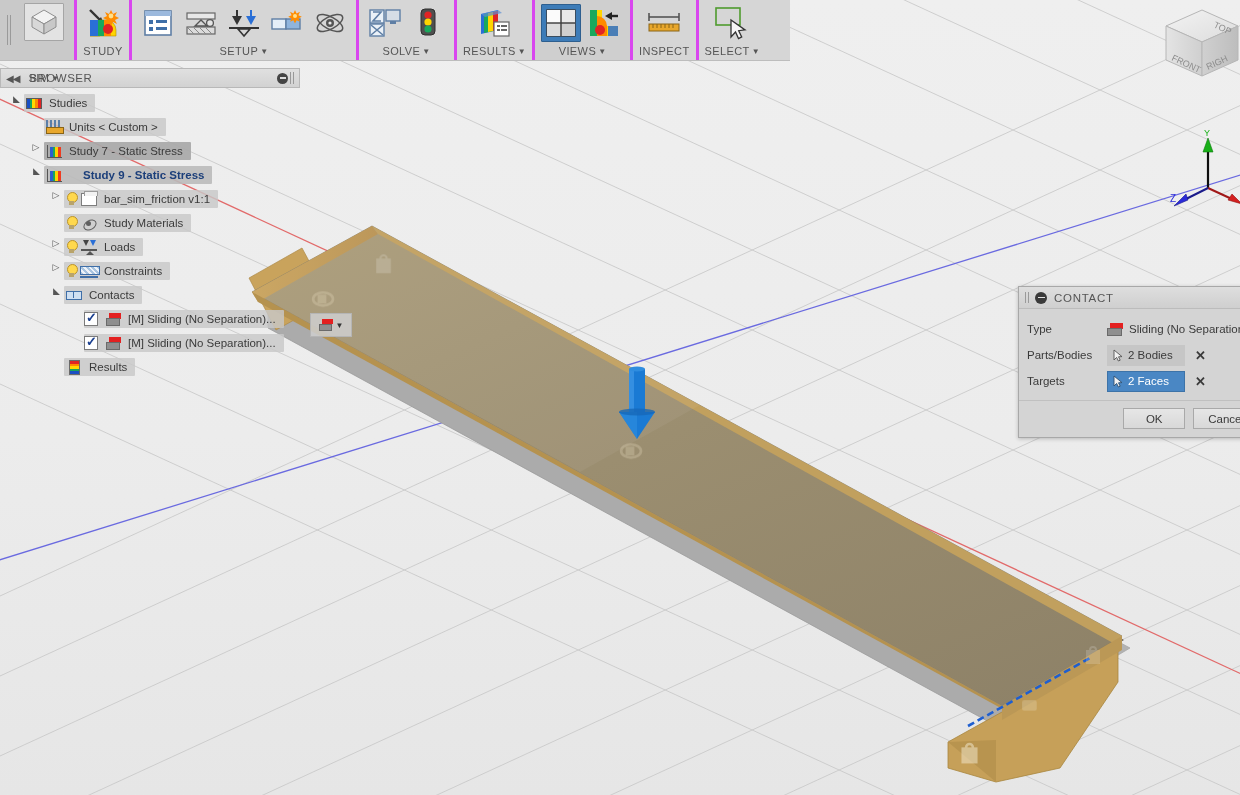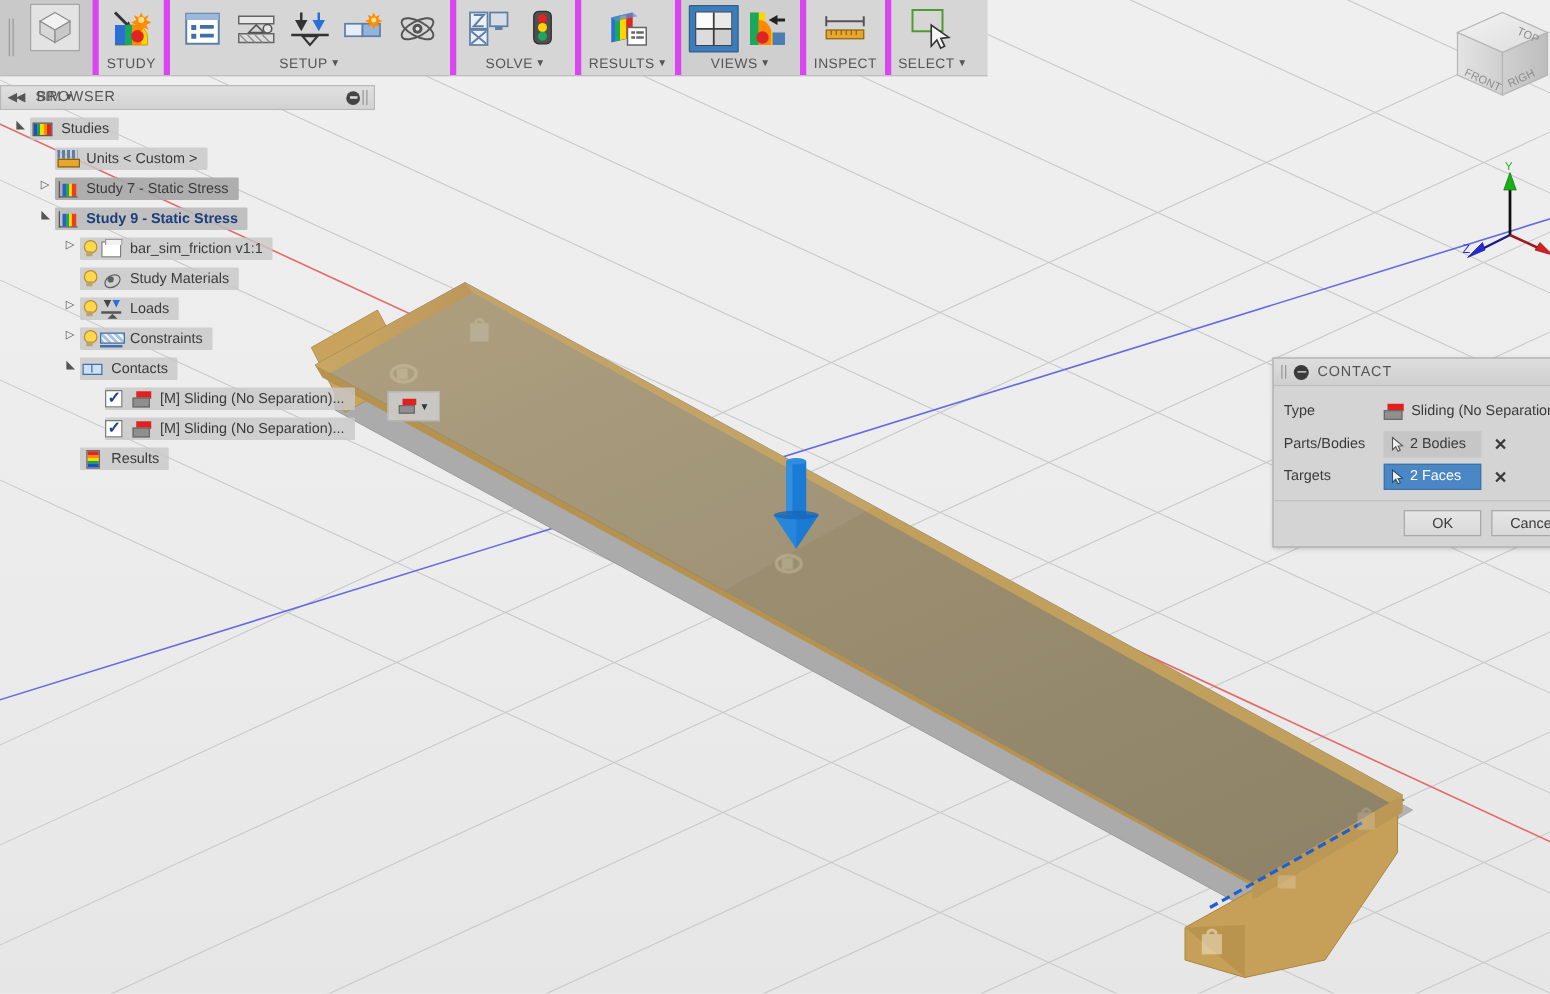--- a/index.html
+++ b/index.html
@@ -36,21 +36,21 @@
   .tb-grip i{
     display:block; width:1px; height:30px; background:#9a9a9a;
     box-shadow:3px 0 0 #9a9a9a;
     margin-left:-2px;
   }
   .tb-panel{
     display:flex; flex-direction:column; align-items:center;
     padding:3px 6px 0 6px; position:relative;
   }
   .tb-panel.sim{ background:#c9c9c9; padding-left:8px; padding-right:10px;gap:28px;}
-  .tb-panel + .tb-panel{ border-left:5px solid #d946ef; }
+  .tb-panel + .tb-panel{ border-left:3px solid #d946ef; }
   .tb-icons{ display:flex; align-items:flex-end; gap:3px; height:40px; }
   .tb-btn{
     width:40px; height:38px; display:flex; align-items:center; justify-content:center;
     cursor:pointer; border:1px solid transparent; border-radius:1px;
   }
   .tb-btn.framed{ border:1px solid #a5a5a5; background:#e3e3e3; }
   .tb-btn.active{ background:#3d7cb8; border:1px solid #2e5f8f;}
   .tb-label{
     font-size:11px; color:#555; letter-spacing:.4px;
     height:18px; line-height:18px; white-space:nowrap;
@@ -89,21 +89,21 @@
   }
   .row.sel .hit{ background:rgba(168,168,168,.92); }
   .row.bold .hit{ background:rgba(186,186,186,.9); }
   .arrow{
     width:16px; text-align:center; color:#555; font-size:9px; flex:none;
   }
   .arrow.open:before{ content:"◢"; display:inline-block; transform:scaleX(-1); }
   .arrow.closed:before{ content:"▷"; }
   .spacer{ flex:none; }
   .tlabel{ font-size:11.5px; color:#3a3a3a; white-space:nowrap; padding-left:5px;}
-  .row.bold .tlabel{ color:#1c3f7a; font-weight:bold; }
+  .row.bold .tlabel{ color:#1c3f7a; font-weight:bold;margin-left:14px; }
   .bulb{
     width:15px;height:16px;flex:none;position:relative;
   }
   .bulb:before{
     content:""; position:absolute; left:3px; top:1px; width:9px;height:9px;border-radius:50%;
     background:#ffd84d; border:1px solid #b9922c;
   }
   .bulb:after{
     content:""; position:absolute; left:5px; top:10px; width:5px;height:4px;background:#b9a46a;
   }

